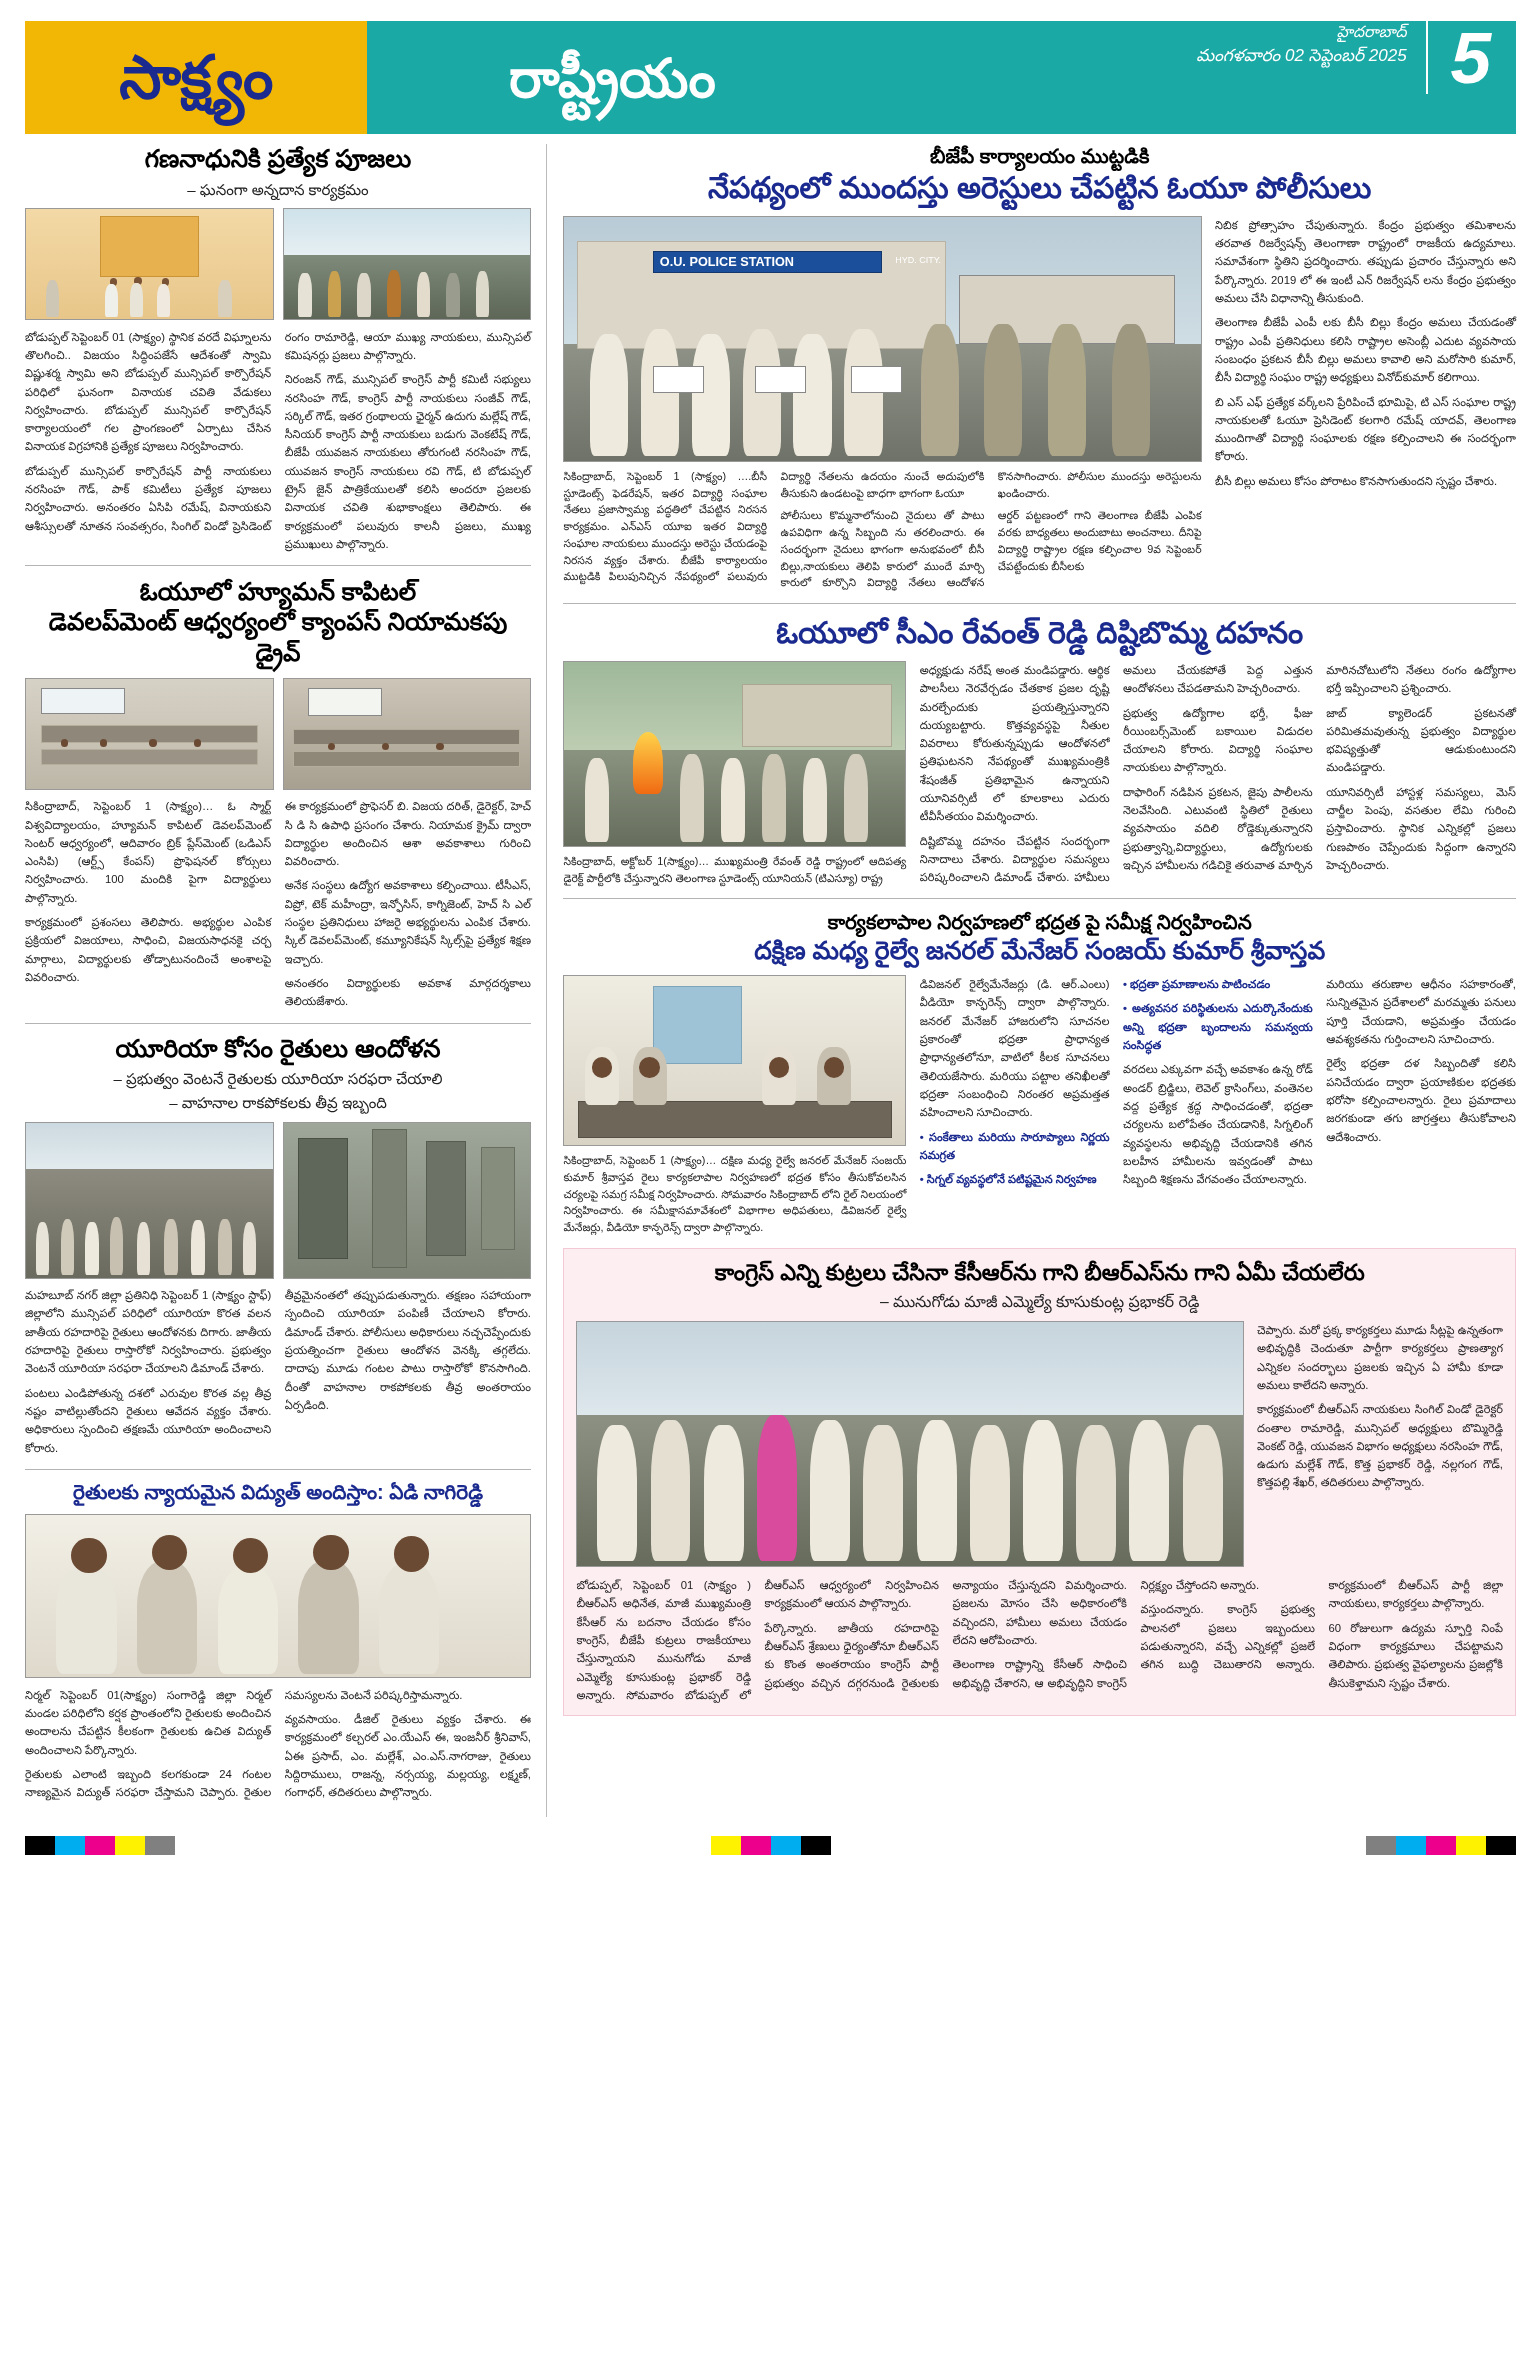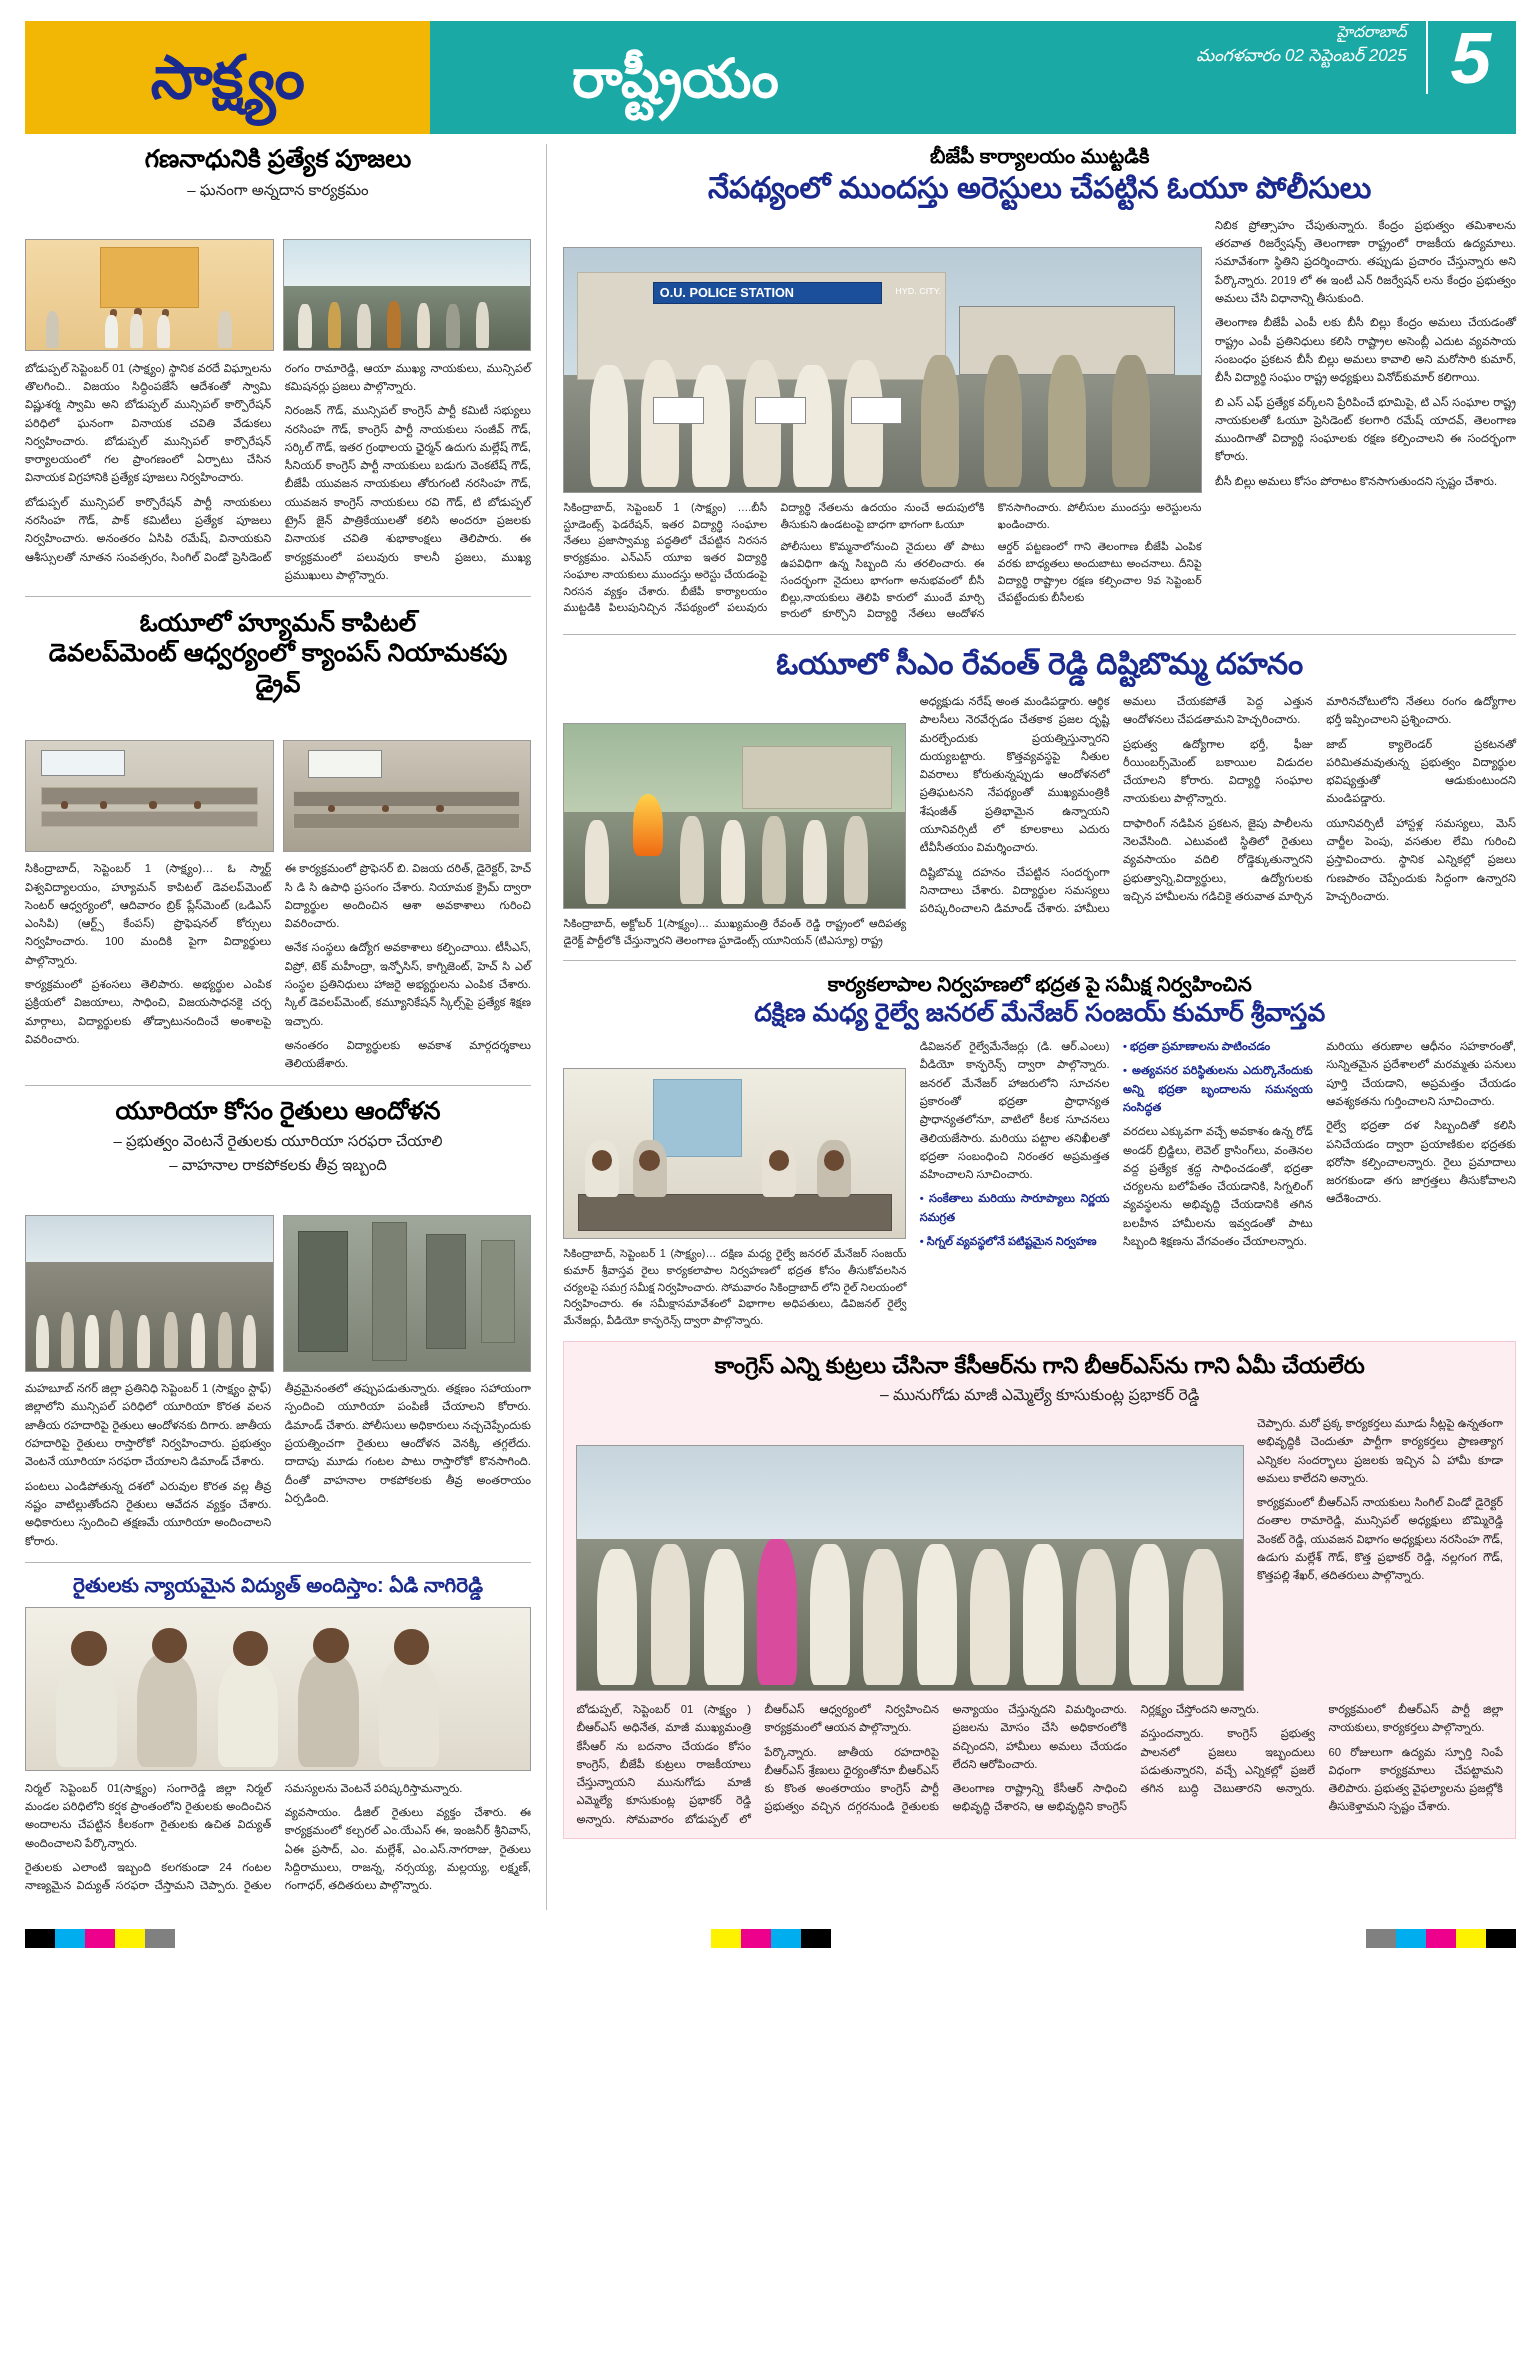--- a/index.html
+++ b/index.html
@@ -19,21 +19,21 @@
   }
 
   
   .masthead {
     display: flex;
     align-items: stretch;
     height: 113px;
     margin-bottom: 10.4px;
   }
   .mast-logo {
-    width: 405px;
+    width: 342px;
     background: #f2b705;
     display: flex;
     align-items: center;
     justify-content: center;
   }
   .mast-logo .logo-text {
     font-size: 60px;
     font-weight: bold;
     color: #1a2a8f;
     letter-spacing: -0.7px;
@@ -128,21 +128,20 @@
     border-top: 0.7px solid #b4b4b4;
     margin: 10.4px 0;
   }
   .photo {
     width: 100%;
     display: block;
     border: 0.7px solid #999;
     background: #c9d3dc;
     position: relative;
     overflow: hidden;
-    margin-top: 31px;
   }
   .photo .ph-sky { position:absolute; left:0; right:0; top:0; height:46%; background: linear-gradient(#cfe0ea,#e5eef3); }
   .photo .ph-ground { position:absolute; left:0; right:0; bottom:0; height:54%; background: linear-gradient(#9aa79c,#6f7a6c); }
   .photo .fig {
     position: absolute;
     bottom: 4%;
     width: 5.5%;
     height: 46%;
     border-radius: 40% 40% 12% 12%;
   }

